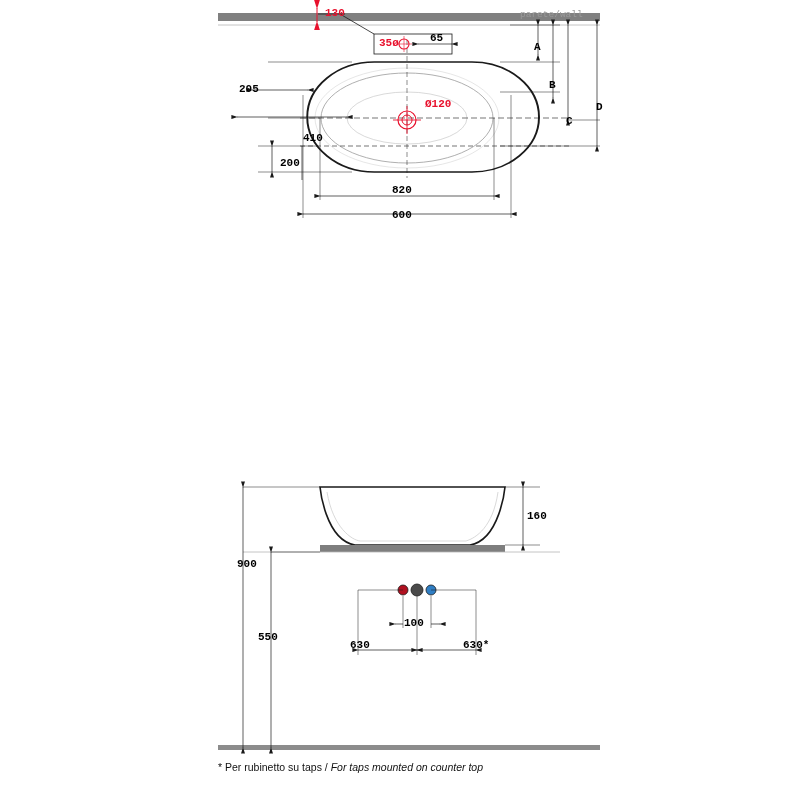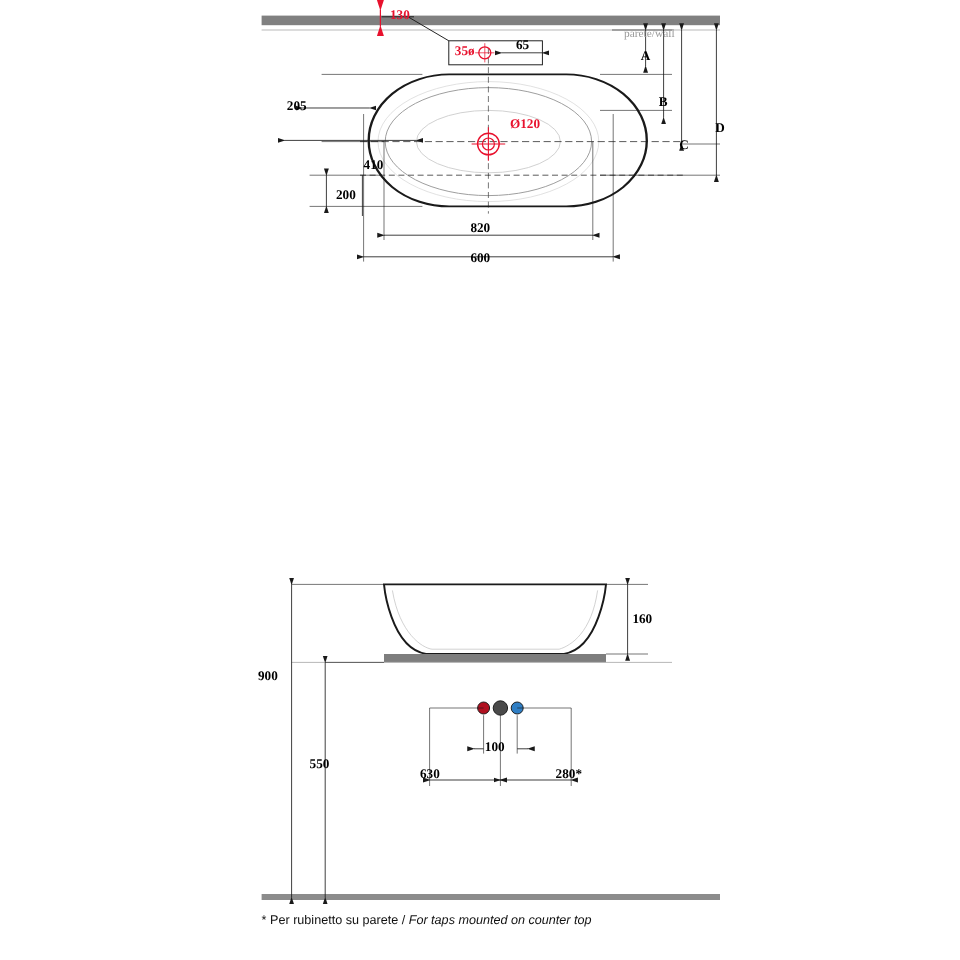--- a/index.html
+++ b/index.html
@@ -22,35 +22,34 @@
     height: 800px;
   }
   svg.drawing {
     position: absolute;
     left: 0; top: 0;
     width: 800px;
     height: 800px;
   }
   .lbl {
     position: absolute;
-    font-family: Liberation Serif, serif;
+    font-family: Liberation Mono, monospace;
     font-size: 11px;
     font-weight: bold;
     color: #000000;
     white-space: nowrap;
     line-height: 1;
   }
   .lbl.red {
     color: #e8112d;
   }
   .lbl.gray {
     color: #9a9a9a;
     font-weight: normal;
     font-size: 9.5px;
-    margin-top: 15px;
   }
   .footnote {
     position: absolute;
     left: 218px;
     top: 761px;
     font-size: 10.5px;
     color: #111;
     font-family: "Liberation Sans", sans-serif;
     white-space: nowrap;
   }
@@ -223,29 +222,29 @@
   <div class="lbl" style="left:534px; top:42px;">A</div>
 
   <div class="lbl" style="left:549px; top:80px;">B</div>
 
   <div class="lbl" style="left:566px; top:116px;">C</div>
 
   <div class="lbl" style="left:596px; top:102px;">D</div>
 
   <div class="lbl" style="left:527px; top:511px;">160</div>
 
-  <div class="lbl" style="left:215px; top:559px;">900</div>
+  <div class="lbl" style="left:237px; top:559px;">900</div>
 
   <div class="lbl" style="left:258px; top:632px;">550</div>
 
   <div class="lbl" style="left:350px; top:640px;text-align:center;">630</div>
 
   <div class="lbl" style="left:404px; top:618px;">100</div>
 
-  <div class="lbl" style="left:463px; top:640px;">280*</div>
+  <div class="lbl" style="left:463px; top:640px;">630*</div>
 
   <div class="footnote">
     <span>*</span>
-    <span>Per rubinetto su parete /</span>
+    <span>Per rubinetto su taps /</span>
     <i>For taps mounted on counter top</i>
   </div>
 
 </div>
 
 </body></html>

